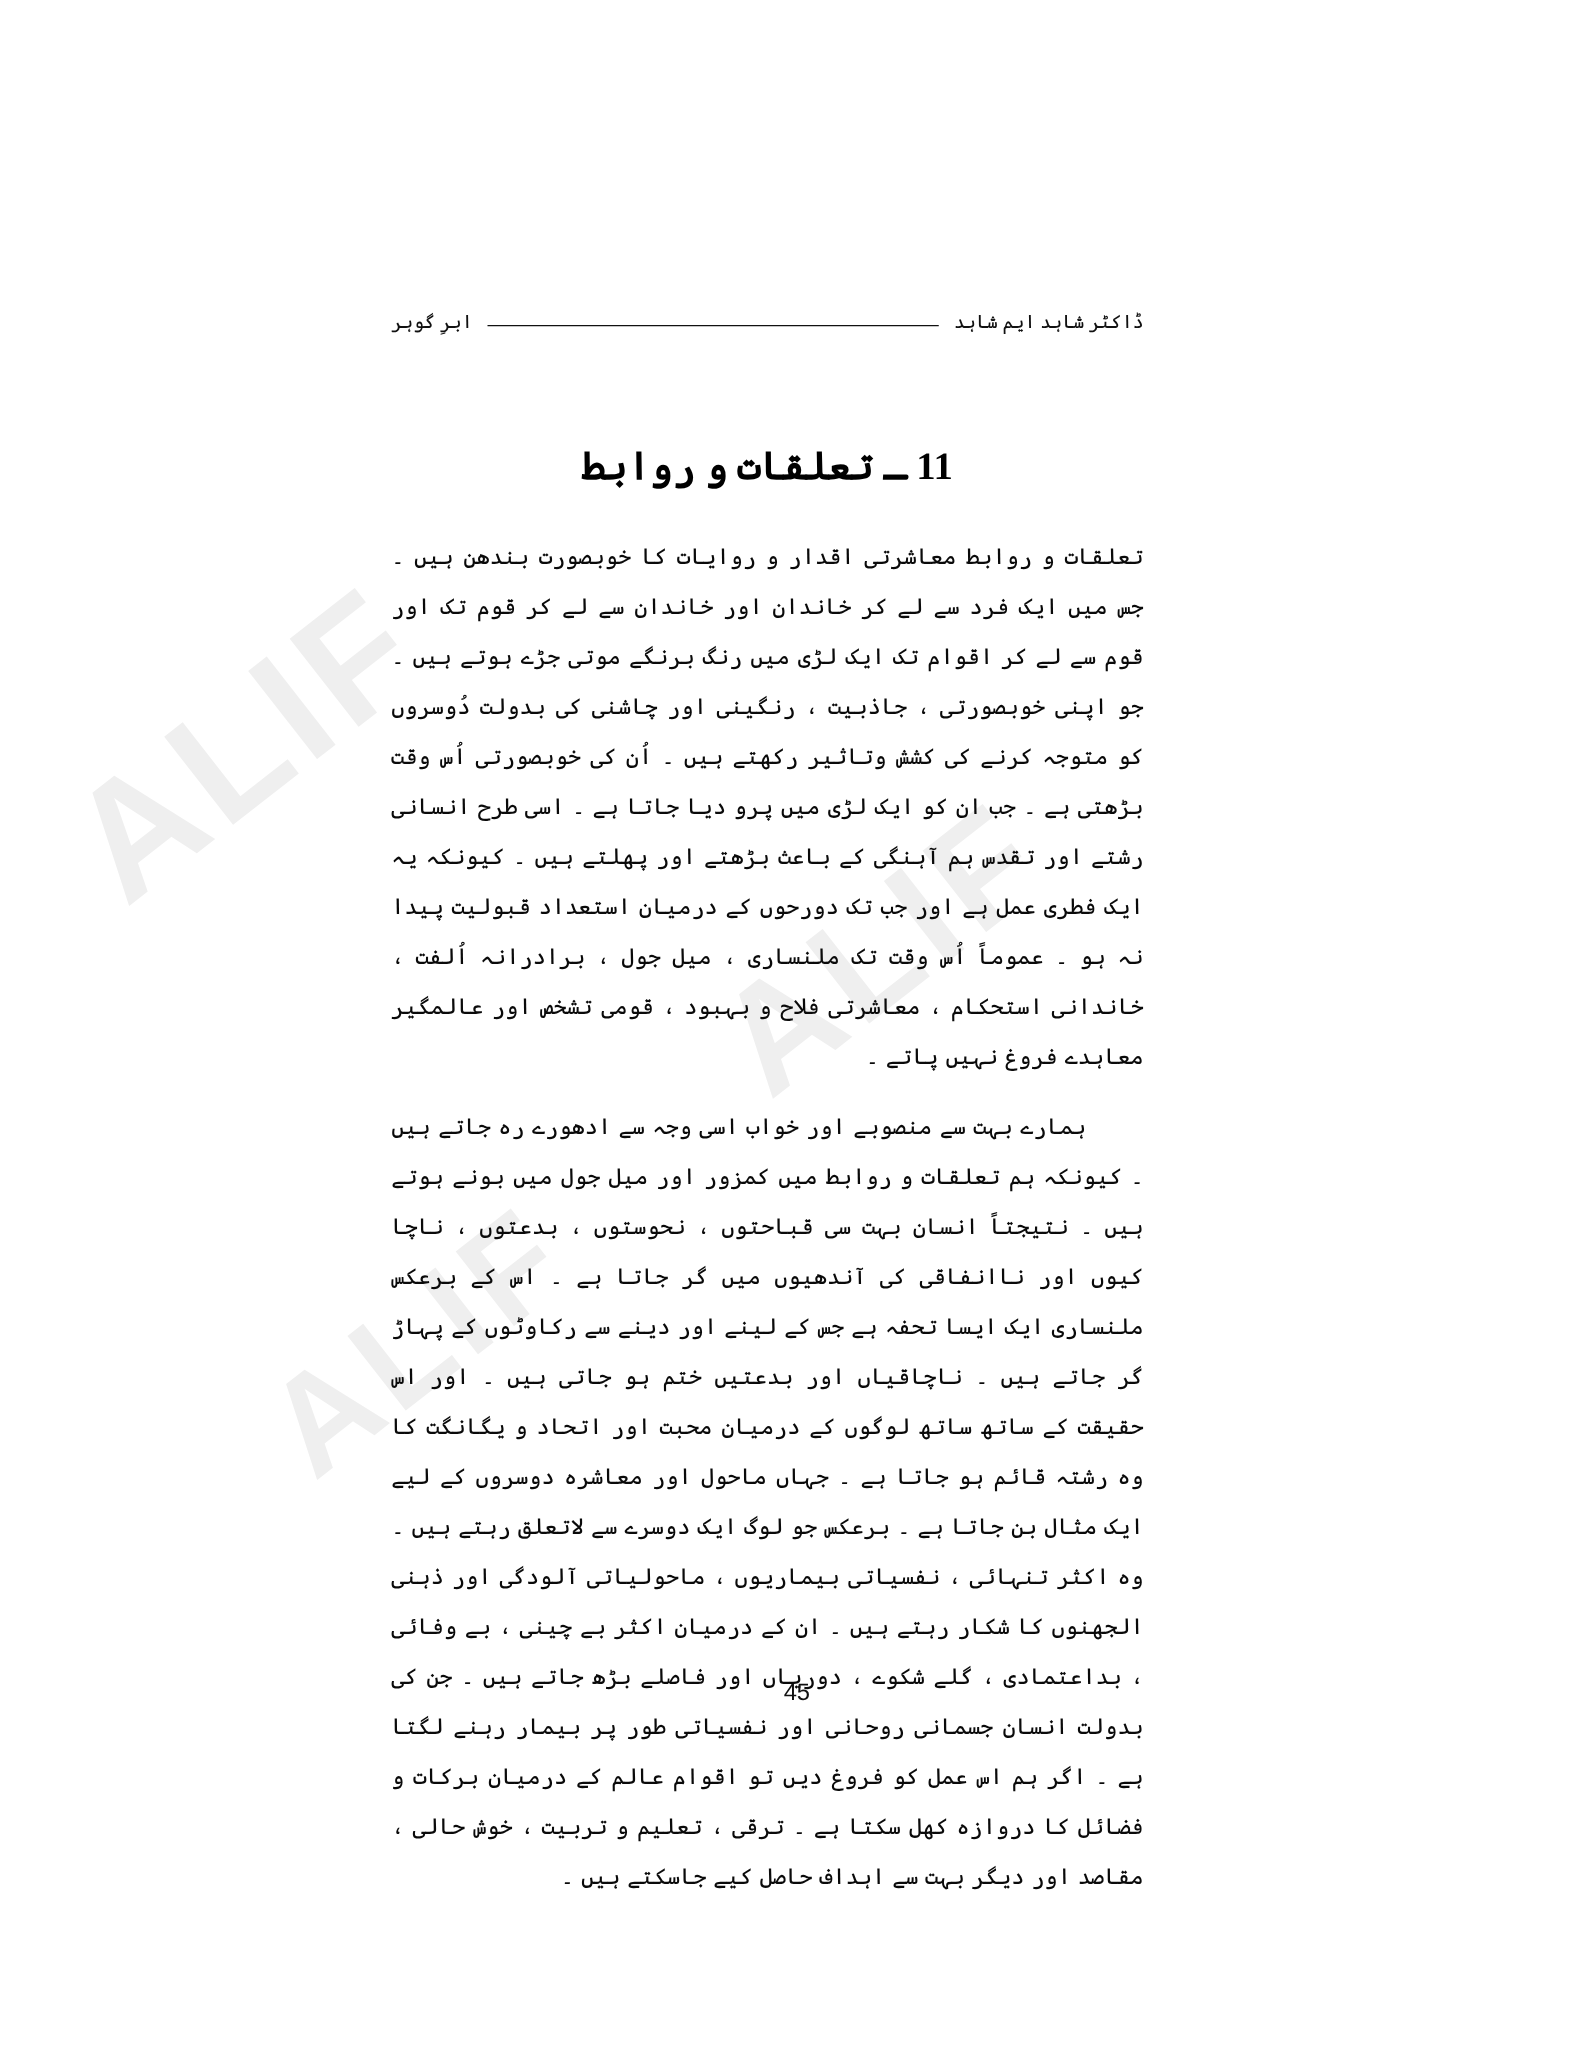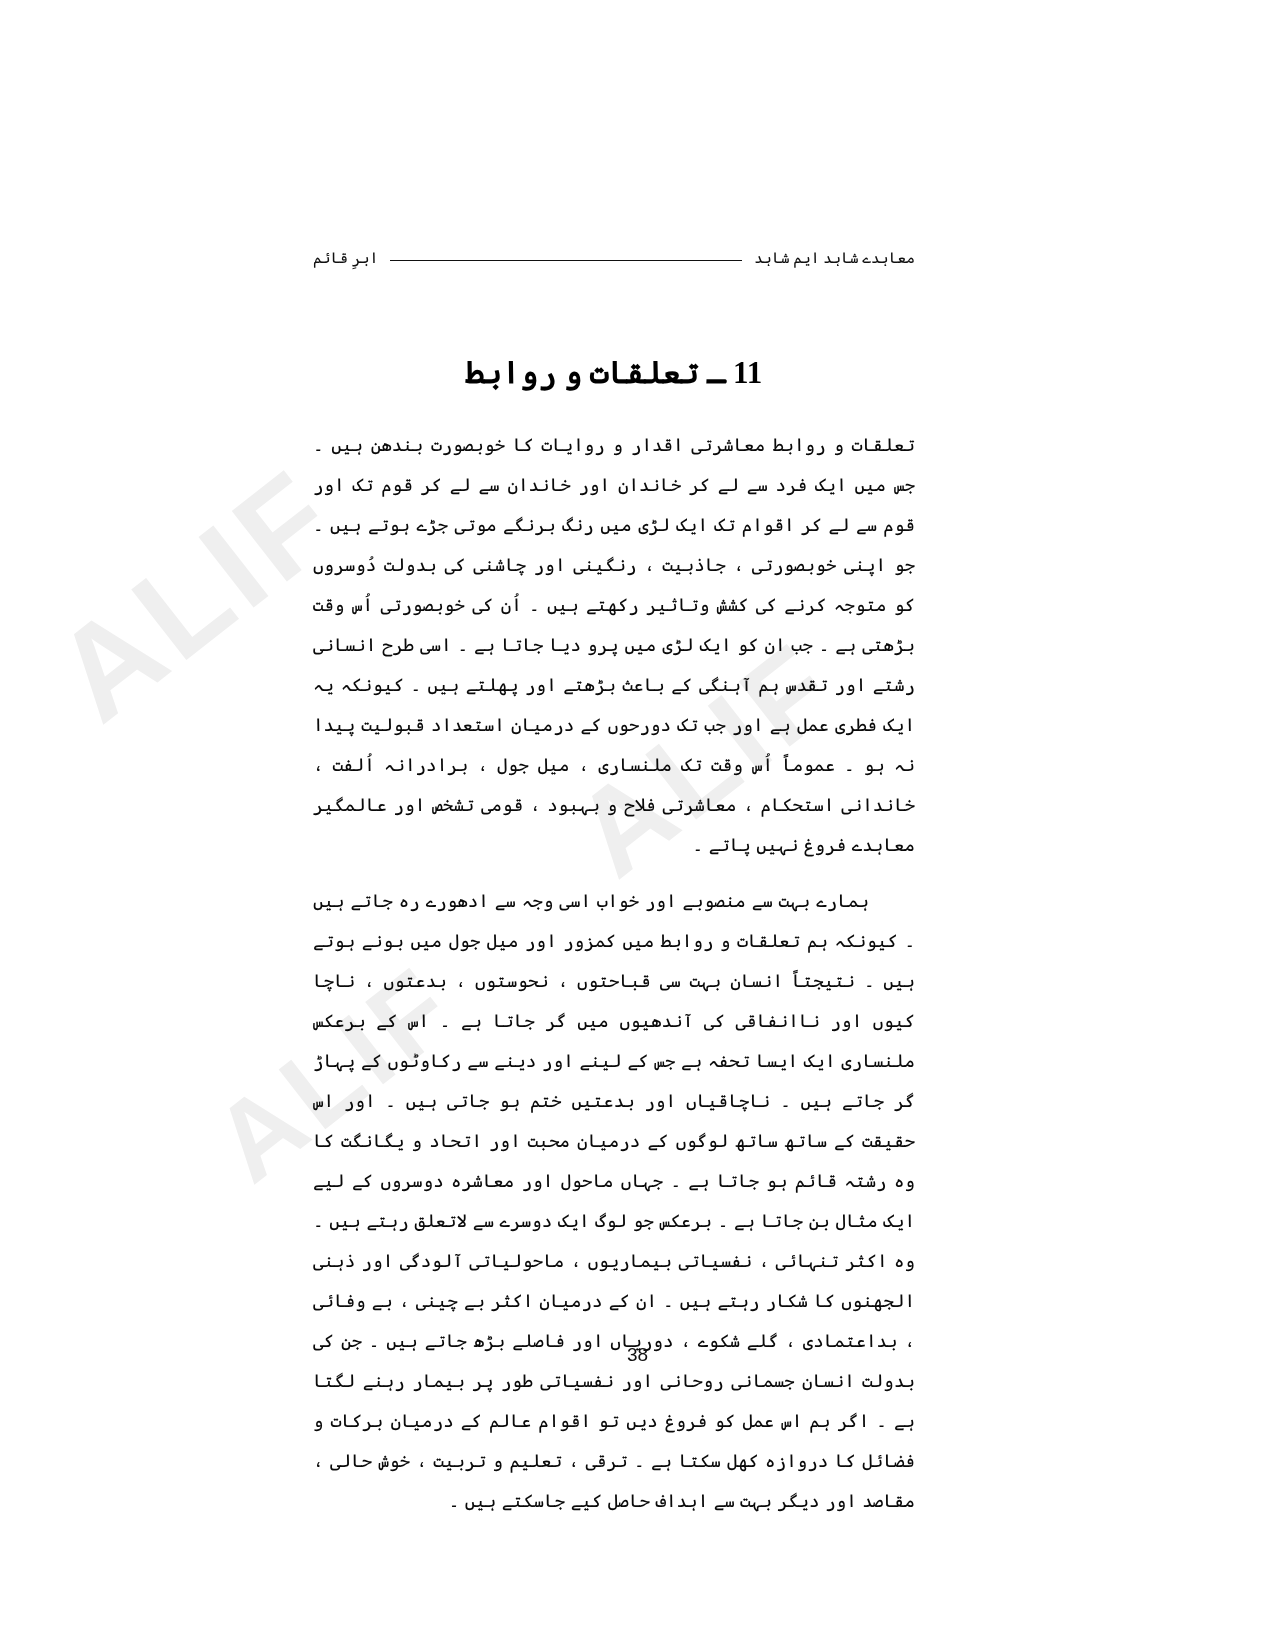--- a/index.html
+++ b/index.html
@@ -146,30 +146,30 @@
 
 <div class="page">
 
   <div class="watermark-layer">
     <div class="wm wm-1">ALIF</div>
     <div class="wm wm-2">ALIF</div>
     <div class="wm wm-3">ALIF</div>
   </div>
 
   <div class="running-header">
-    <div class="header-left-title">معاہدے شاہد ایم شاہد</div>
+    <div class="header-left-title">ڈاکٹر شاہد ایم شاہد</div>
     <div class="header-rule"></div>
-    <div class="header-right-title">ابرِ قائم</div>
+    <div class="header-right-title">ابرِ گوہر</div>
   </div>
 
   <div class="chapter-title">
     <span>11 ـ تعلقات و روابط</span>
   </div>
 
   <div class="body-text">
     <p class="para">تعلقات و روابط معاشرتی اقدار و روایات کا خوبصورت بندھن ہیں ۔ جس میں ایک فرد سے لے کر خاندان اور خاندان سے لے کر قوم تک اور قوم سے لے کر اقوام تک ایک لڑی میں رنگ برنگے موتی جڑے ہوتے ہیں ۔ جو اپنی خوبصورتی ، جاذبیت ، رنگینی اور چاشنی کی بدولت دُوسروں کو متوجہ کرنے کی کشش وتاثیر رکھتے ہیں ۔ اُن کی خوبصورتی اُس وقت بڑھتی ہے ۔ جب ان کو ایک لڑی میں پرو دیا جاتا ہے ۔ اسی طرح انسانی رشتے اور تقدس ہم آہنگی کے باعث بڑھتے اور پھلتے ہیں ۔ کیونکہ یہ ایک فطری عمل ہے اور جب تک دورحوں کے درمیان استعداد قبولیت پیدا نہ ہو ۔ عموماً اُس وقت تک ملنساری ، میل جول ، برادرانہ اُلفت ، خاندانی استحکام ، معاشرتی فلاح و بہبود ، قومی تشخص اور عالمگیر معاہدے فروغ نہیں پاتے ۔</p>
     <div class="para-gap"></div>
     <p class="para indented">ہمارے بہت سے منصوبے اور خواب اسی وجہ سے ادھورے رہ جاتے ہیں ۔ کیونکہ ہم تعلقات و روابط میں کمزور اور میل جول میں بونے ہوتے ہیں ۔ نتیجتاً انسان بہت سی قباحتوں ، نحوستوں ، بدعتوں ، ناچا کیوں اور ناانفاقی کی آندھیوں میں گر جاتا ہے ۔ اس کے برعکس ملنساری ایک ایسا تحفہ ہے جس کے لینے اور دینے سے رکاوٹوں کے پہاڑ گر جاتے ہیں ۔ ناچاقیاں اور بدعتیں ختم ہو جاتی ہیں ۔ اور اس حقیقت کے ساتھ ساتھ لوگوں کے درمیان محبت اور اتحاد و یگانگت کا وہ رشتہ قائم ہو جاتا ہے ۔ جہاں ماحول اور معاشرہ دوسروں کے لیے ایک مثال بن جاتا ہے ۔ برعکس جو لوگ ایک دوسرے سے لاتعلق رہتے ہیں ۔ وہ اکثر تنہائی ، نفسیاتی بیماریوں ، ماحولیاتی آلودگی اور ذہنی الجھنوں کا شکار رہتے ہیں ۔ ان کے درمیان اکثر بے چینی ، بے وفائی ، بداعتمادی ، گلے شکوے ، دوریاں اور فاصلے بڑھ جاتے ہیں ۔ جن کی بدولت انسان جسمانی روحانی اور نفسیاتی طور پر بیمار رہنے لگتا ہے ۔ اگر ہم اس عمل کو فروغ دیں تو اقوام عالم کے درمیان برکات و فضائل کا دروازہ کھل سکتا ہے ۔ ترقی ، تعلیم و تربیت ، خوش حالی ، مقاصد اور دیگر بہت سے اہداف حاصل کیے جاسکتے ہیں ۔</p>
   </div>
 
-  <div class="page-number">38</div>
+  <div class="page-number">45</div>
 
 </div>
 
 </body></html>

